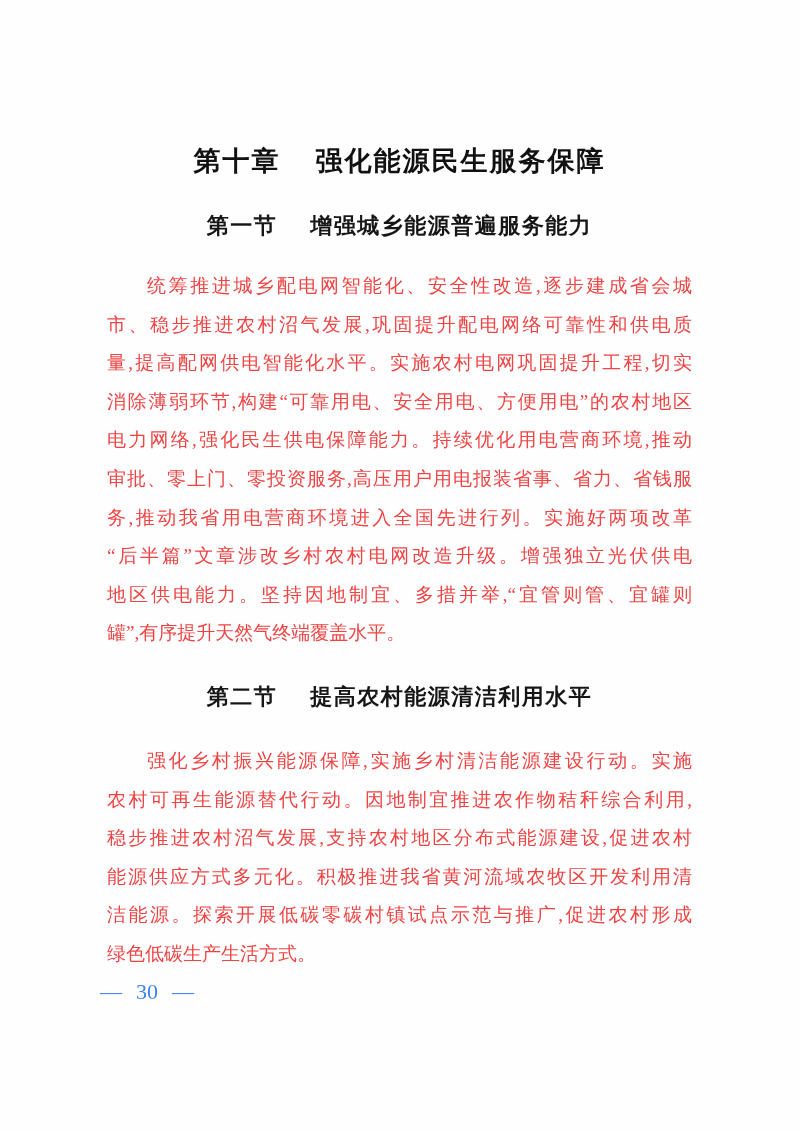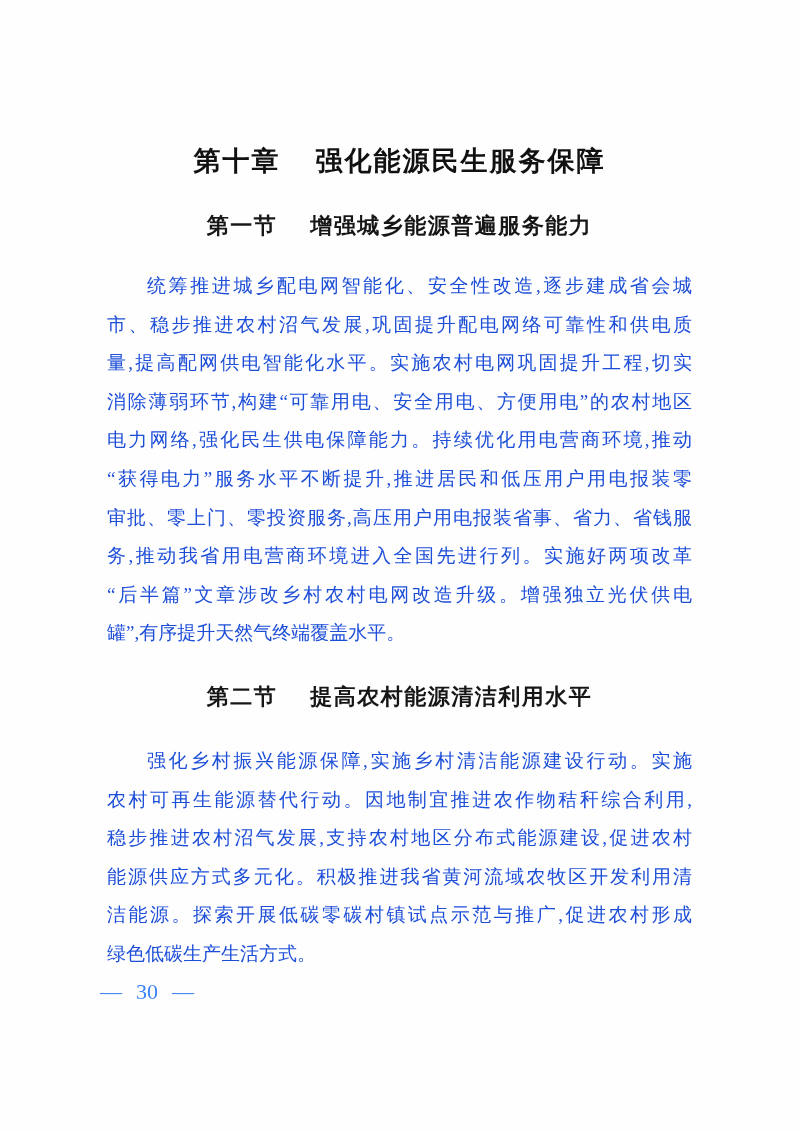--- a/index.html
+++ b/index.html
@@ -50,21 +50,21 @@
     margin: 0;
   }
   .para-1 { margin-top: 26px; }
   .para-2 { margin-top: 30px; }
   .text-line {
     font-size: 19px;
     line-height: 38.6px;
     text-align: justify;
     text-align-last: justify;
     text-justify: inter-character;
-    color: #1d4ed8;
+    color: #ef4444;
   }
   .text-line.indent {
     text-indent: 40px;
   }
   .text-line.para-end {
     text-align-last: left;
   }
   .page-number {
     margin-top: 5px;
     margin-left: -7px;
@@ -93,24 +93,24 @@
   <h2 class="section-heading first-section">
     <span class="section-label">第一节</span><span>增强城乡能源普遍服务能力</span>
   </h2>
 
   <div class="para para-1">
     <div class="text-line indent">统筹推进城乡配电网智能化、安全性改造,逐步建成省会城</div>
     <div class="text-line">市、稳步推进农村沼气发展,巩固提升配电网络可靠性和供电质</div>
     <div class="text-line">量,提高配网供电智能化水平。实施农村电网巩固提升工程,切实</div>
     <div class="text-line">消除薄弱环节,构建“可靠用电、安全用电、方便用电”的农村地区</div>
     <div class="text-line">电力网络,强化民生供电保障能力。持续优化用电营商环境,推动</div>
-    <div class="text-line">“获得电力”服务水平不断提升,推进居民和低压用户用电报装零</div>
     <div class="text-line">审批、零上门、零投资服务,高压用户用电报装省事、省力、省钱服</div>
     <div class="text-line">务,推动我省用电营商环境进入全国先进行列。实施好两项改革</div>
     <div class="text-line">“后半篇”文章涉改乡村农村电网改造升级。增强独立光伏供电</div>
+    <div class="text-line">地区供电能力。坚持因地制宜、多措并举,“宜管则管、宜罐则</div>
     <div class="text-line para-end">罐”,有序提升天然气终端覆盖水平。</div>
   </div>
 
   <h2 class="section-heading second-section">
     <span class="section-label">第二节</span><span>提高农村能源清洁利用水平</span>
   </h2>
 
   <div class="para para-2">
     <div class="text-line indent">强化乡村振兴能源保障,实施乡村清洁能源建设行动。实施</div>
     <div class="text-line">农村可再生能源替代行动。因地制宜推进农作物秸秆综合利用,</div>

